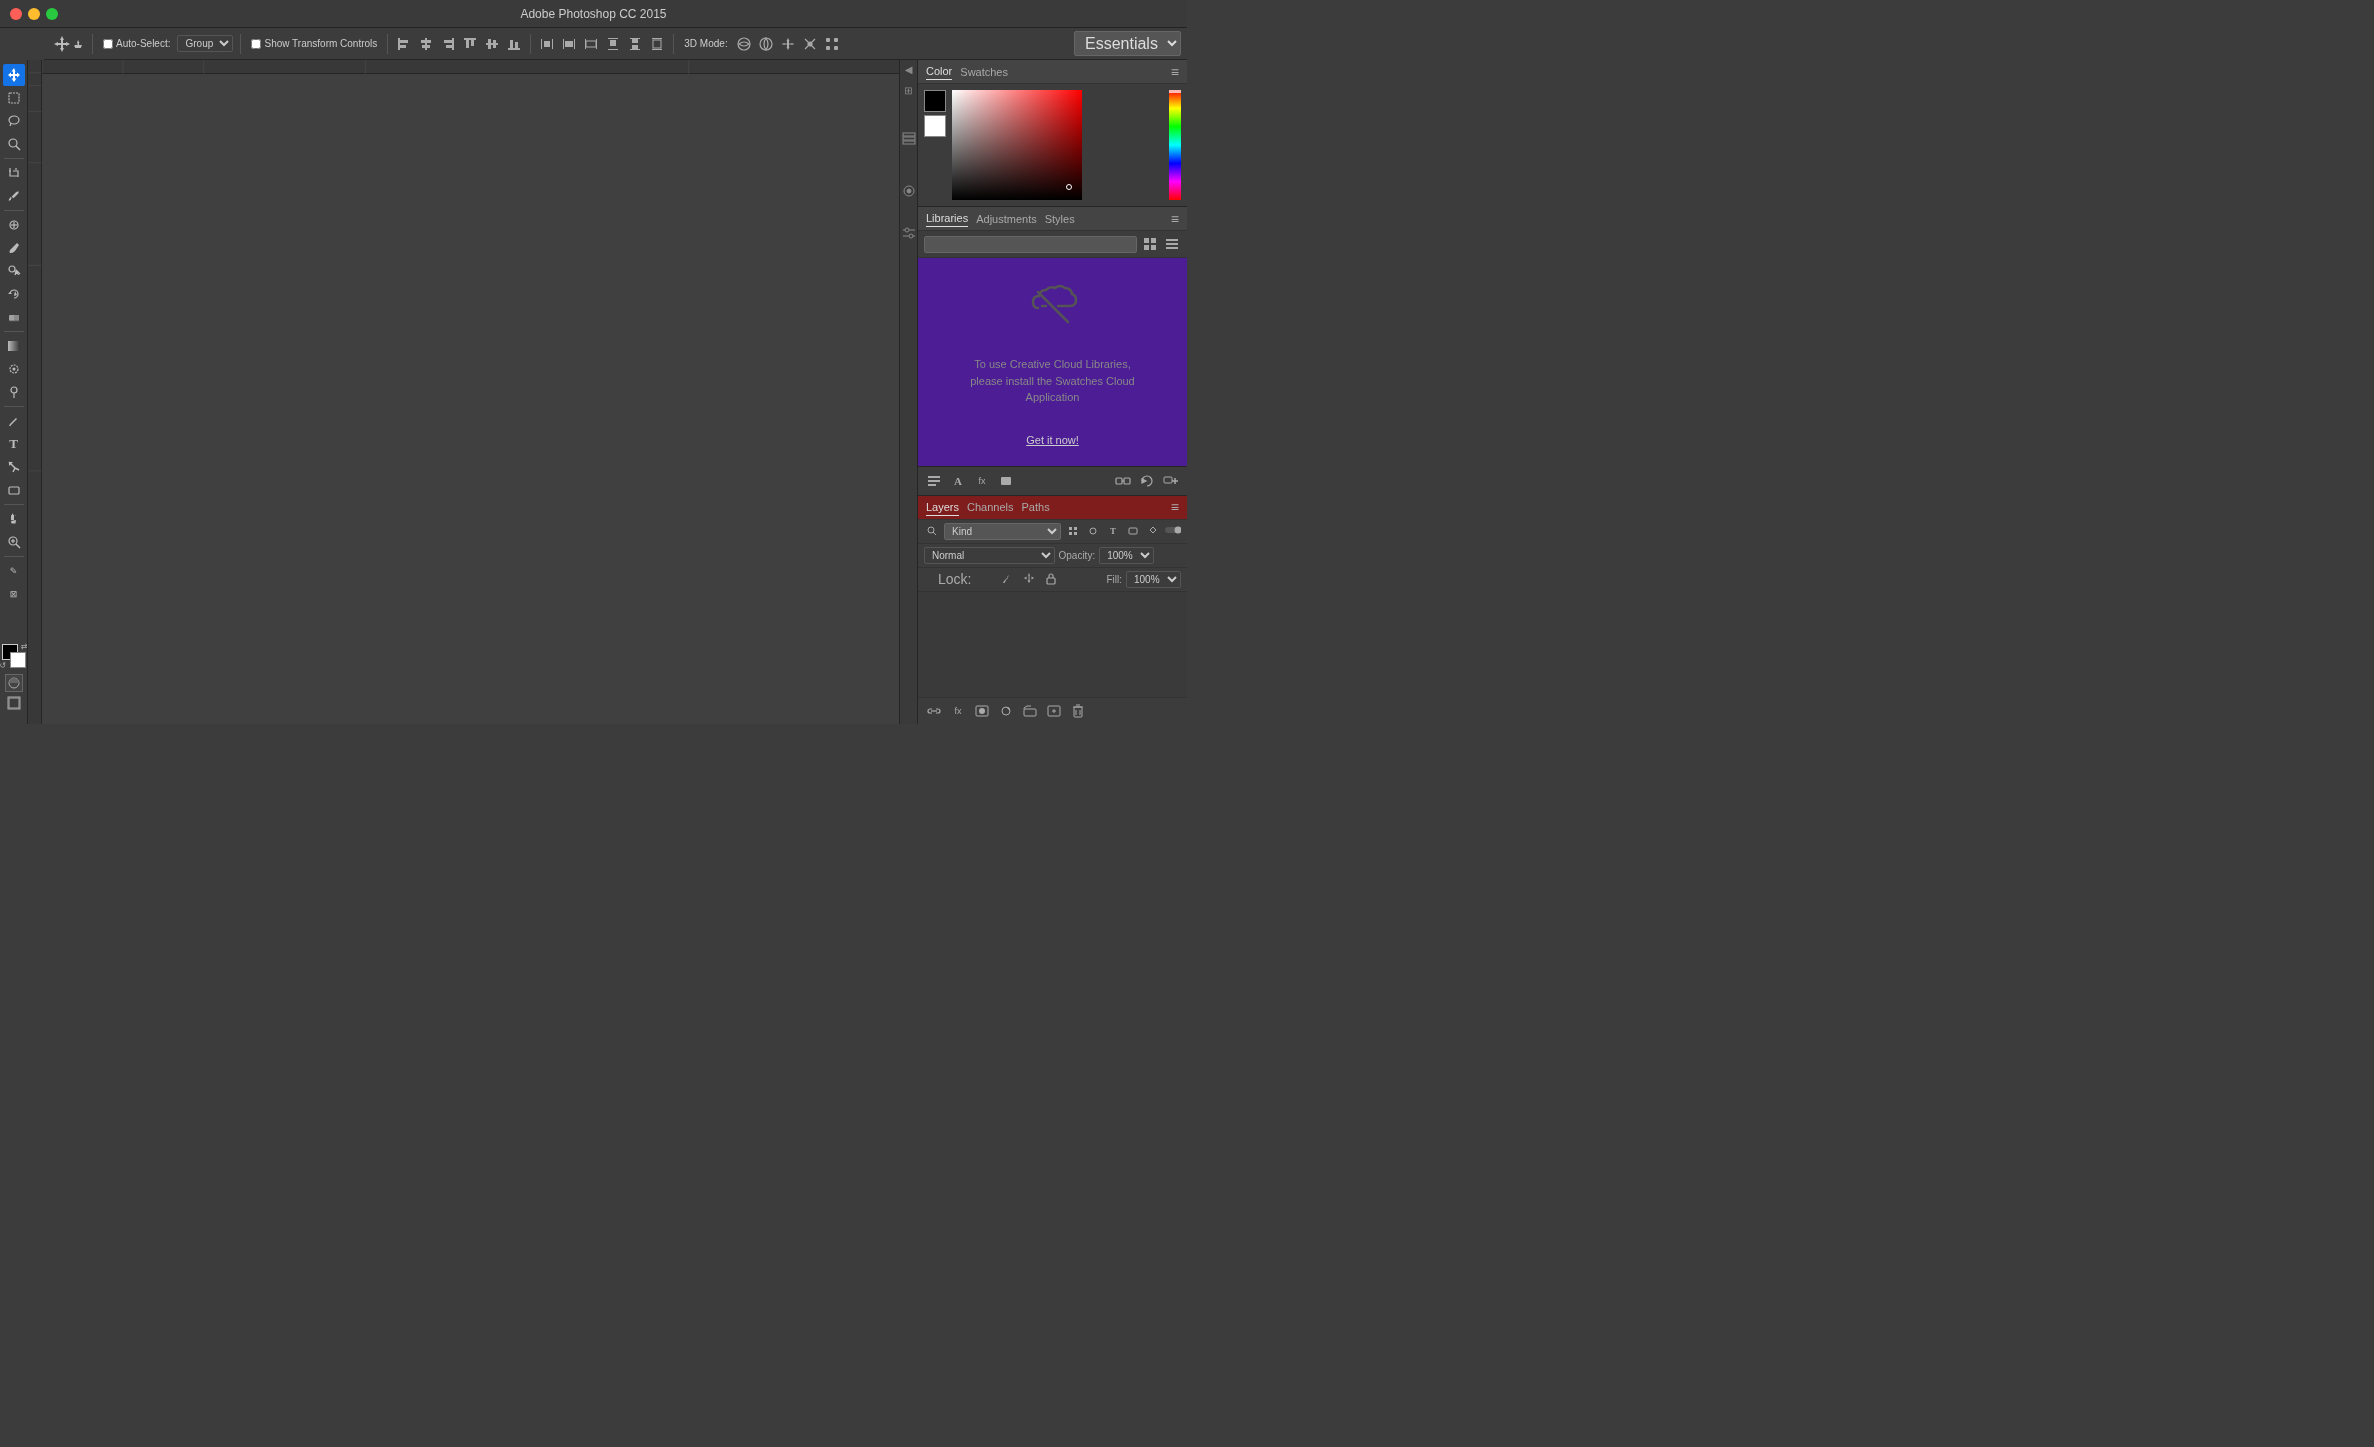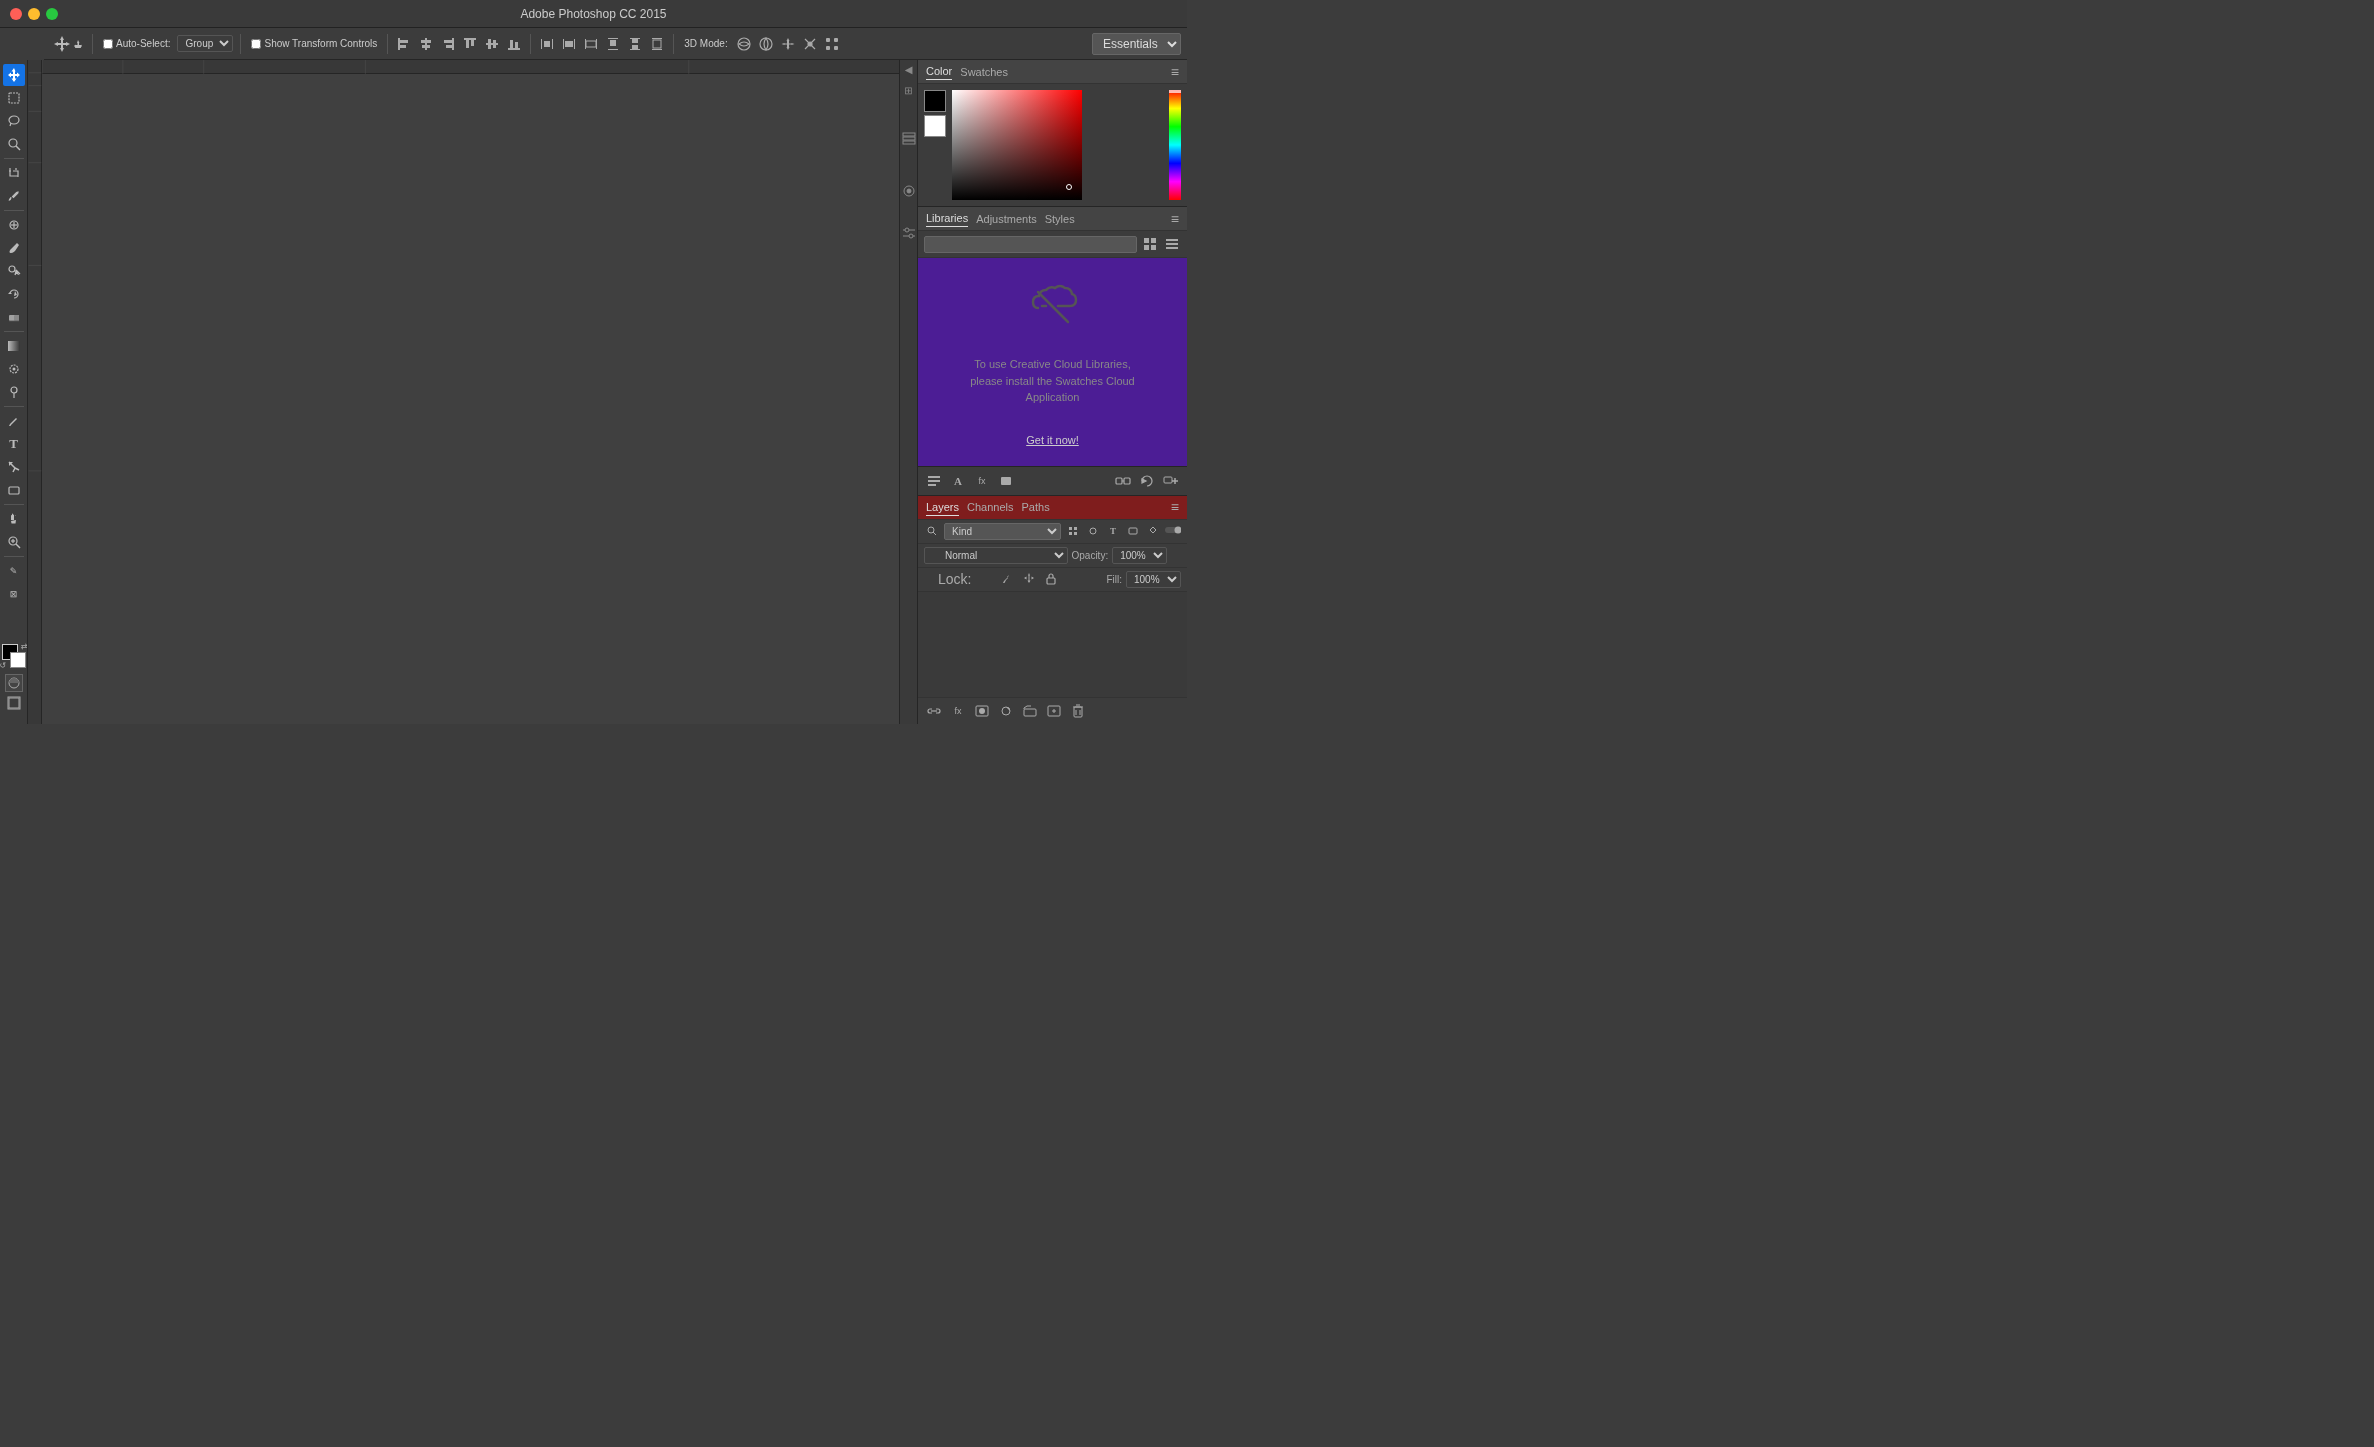--- a/index.html
+++ b/index.html
@@ -93,21 +93,21 @@
       display: flex;
       align-items: center;
       gap: 3px;
       cursor: pointer;
     }
     .essentials-dropdown {
       margin-left: auto;
       background: #555;
       border: 1px solid #666;
       color: #ddd;
-      font-size: 12px;
+      font-size: 16px;
       padding: 2px 6px;
       border-radius: 2px;
       cursor: pointer;
     }
 
     
     #main-layout {
       display: flex;
       height: calc(724px - 28px - 32px);
     }
@@ -329,21 +329,21 @@
       gap: 4px;
       background: #3c3c3c;
       border-bottom: 1px solid #333;
     }
     #layers-blend-select {
       flex: 1;
       background: #3c3c3c;
       border: 1px solid #555;
       color: #ccc;
       font-size: 10px;
-      padding: 1px 16px;
+      padding: 1px 3px;
       border-radius: 2px;
     }
     #layers-opacity-row {
       display: flex;
       align-items: center;
       gap: 4px;
       flex: 1;
     }
     #layers-lock-row {
       display: flex;

